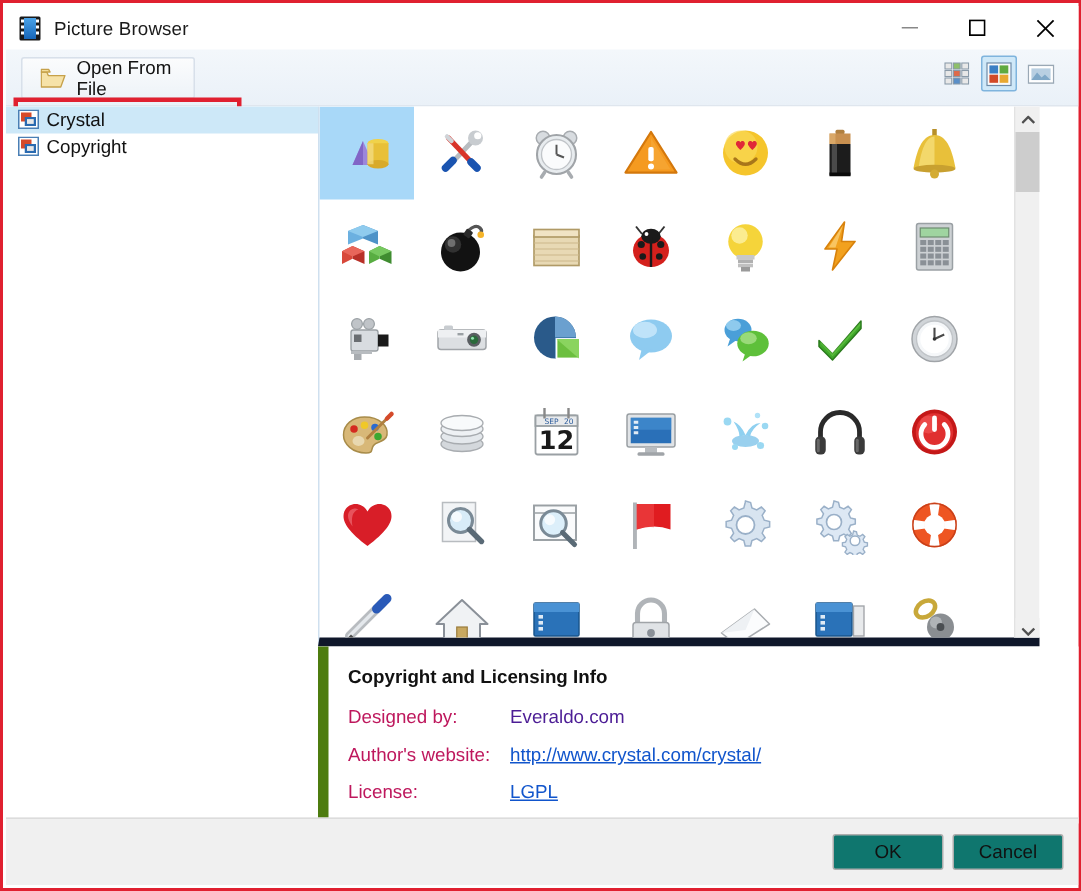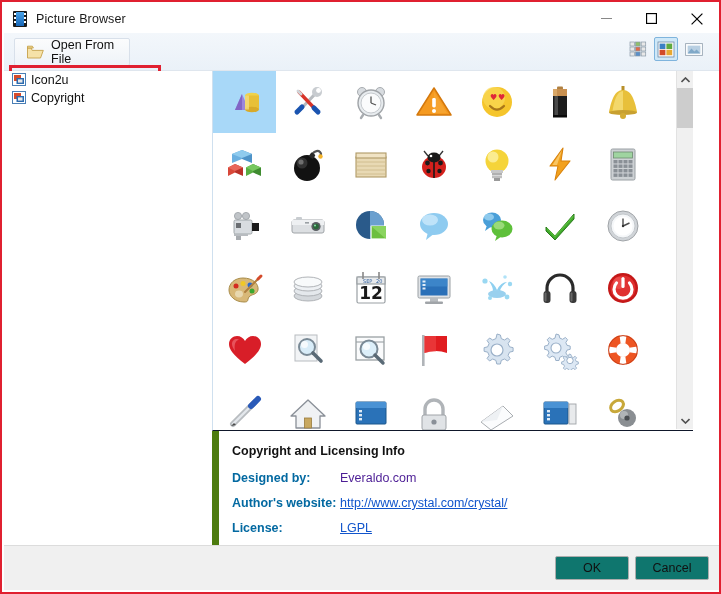--- a/index.html
+++ b/index.html
@@ -104,21 +104,21 @@
   .side-ico{
     width:14px;height:14px;margin-right:5px;position:relative;flex:0 0 auto;
   }
   .side-label{font-size:12.5px;color:#111;white-space:nowrap;}
 
   
   .gridpanel{
     position:absolute;left:210px;top:69px;width:481px;height:360px;
     background:#ffffff;
     border-left:1px solid #cfe0ef;
-    border-bottom:1px solid #0f172a;
+    border-bottom:6px solid #0f172a;
     box-sizing:border-box;
     overflow:hidden;
     padding-left:48px;
   }
   .gridinner{
     position:absolute;left:0;top:0;width:487px;height:358px;
     display:flex;flex-wrap:wrap;
     align-content:flex-start;
   }
   .cell{
@@ -147,21 +147,21 @@
   
   .infopanel{
     position:absolute;left:210px;top:429px;width:509px;height:118px;
     background:#ffffff;
     border-left:7px solid #4d7c0f;
     box-sizing:border-box;
     padding:13px 0 0 13px;
   }
   .info-title{font-size:12.5px;font-weight:bold;color:#111;margin-bottom:13px;}
   .info-row{display:flex;margin-bottom:11px;font-size:12.5px;}
-  .info-key{width:108px;color:#0369a1;font-weight:bold;}
+  .info-key{width:108px;color:#be185d;}
   .info-val{color:#4c1d95;}
   .info-link{color:#1155cc;text-decoration:underline;}
 
   
   .footer{
     position:absolute;left:2px;bottom:2px;width:715px;height:45px;
     background:#f0f0f0;
     border-top:1px solid #dcdcdc;
     box-sizing:border-box;
   }
@@ -253,30 +253,30 @@
         <svg width="18" height="15" viewBox="0 0 18 15">
           <rect x="0.6" y="1.6" width="16.8" height="11.8" fill="#ffffff" stroke="#9aa8b5" stroke-width="0.9"></rect>
           <rect x="2.6" y="3.6" width="12.8" height="7.8" fill="#b8cfe2"></rect>
           <path d="M2.6 11.4 L6.4 6.4 L9.4 9.6 L11.6 7.6 L15.4 11.4 Z" fill="#7fa8c8"></path>
         </svg>
       </div>
     </div>
   </div>
 
   <div class="sidebar">
-    <div class="side-item">
+    <div class="side-item sel">
       <div class="side-ico">
         <svg width="14" height="13" viewBox="0 0 14 13">
           <rect x="0.5" y="0.5" width="13" height="12" fill="#ffffff" stroke="#4a7fb5" stroke-width="1"></rect>
           <rect x="2" y="2" width="7" height="6" fill="#d64a2a"></rect>
           <rect x="4.5" y="5" width="7.5" height="6" fill="#2a6ab0"></rect>
           <rect x="6" y="6.4" width="4.5" height="3.2" fill="#e8e8e8"></rect>
         </svg>
       </div>
-      <span class="side-label">Icon2u</span>
+      <span class="side-label">Crystal</span>
     </div>
     <div class="side-item">
       <div class="side-ico">
         <svg width="14" height="13" viewBox="0 0 14 13">
           <rect x="0.5" y="0.5" width="13" height="12" fill="#ffffff" stroke="#4a7fb5" stroke-width="1"></rect>
           <rect x="2" y="2" width="7" height="6" fill="#d64a2a"></rect>
           <rect x="4.5" y="5" width="7.5" height="6" fill="#2a6ab0"></rect>
           <rect x="6" y="6.4" width="4.5" height="3.2" fill="#e8e8e8"></rect>
         </svg>
       </div>

